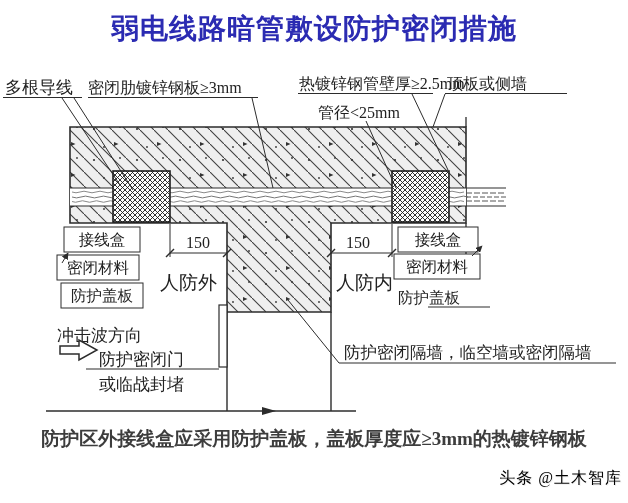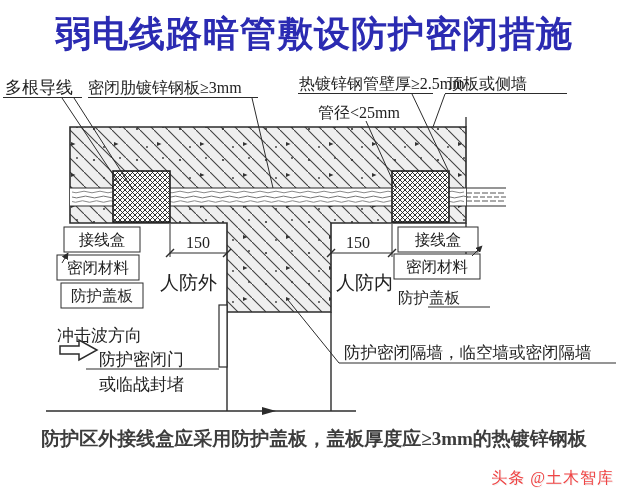--- a/index.html
+++ b/index.html
@@ -1,24 +1,24 @@
 <!DOCTYPE html>
 <html><head>
 <meta charset="utf-8">
 <style>
   html,body{margin:0;padding:0;background:#ffffff;}
   body{width:628px;height:503px;position:relative;overflow:hidden;
        font-family:"Liberation Serif","DejaVu Serif",serif;}
   .title{position:absolute;top:10px;left:0;width:628px;text-align:center;
-         font-size:36px;font-weight:bold;color:#2b2bb2;letter-spacing:1px;}
+         font-size:28px;font-weight:bold;color:#2b2bb2;letter-spacing:1px;}
   .diagram{position:absolute;top:60px;left:0;}
   .lbl{font-family:"Liberation Serif","DejaVu Serif",serif;fill:#222;}
   .notes{position:absolute;top:426px;left:0;width:628px;text-align:center;
          font-size:19px;font-weight:bold;color:#3d3d3d;line-height:26px;}
-  .watermark{position:absolute;right:14px;top:468px;font-size:16px;color:#ef4444;
+  .watermark{position:absolute;right:6px;top:468px;font-size:16px;color:#000000;
              letter-spacing:1px;text-shadow:1px 1px 0 #f2f2f2;}
 </style>
 </head>
 <body>
 
 <div class="title">弱电线路暗管敷设防护密闭措施</div>
 
 <svg class="diagram" width="628" height="360" viewBox="0 0 628 360">
   <defs>
     <pattern id="conc" width="14" height="14" patternUnits="userSpaceOnUse">

